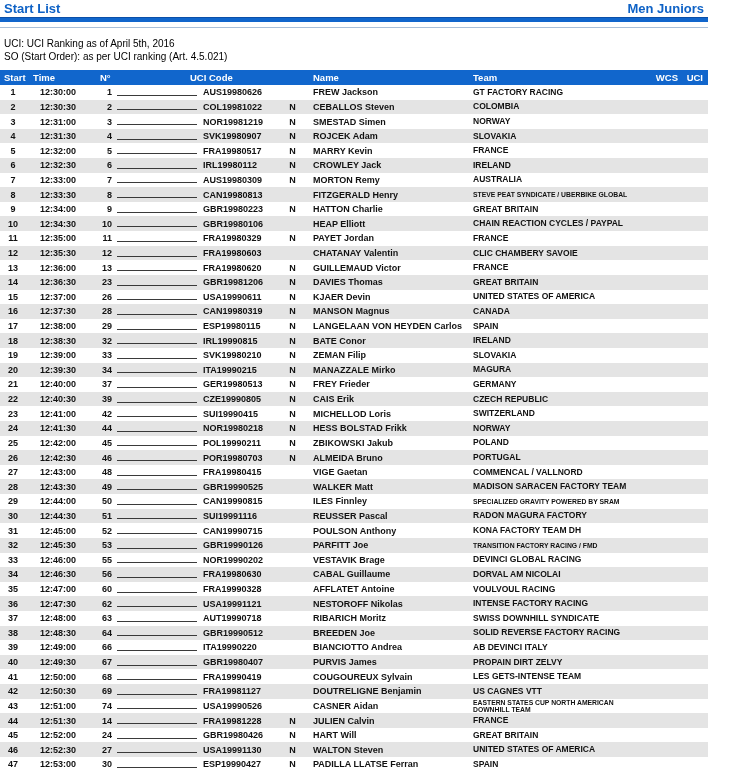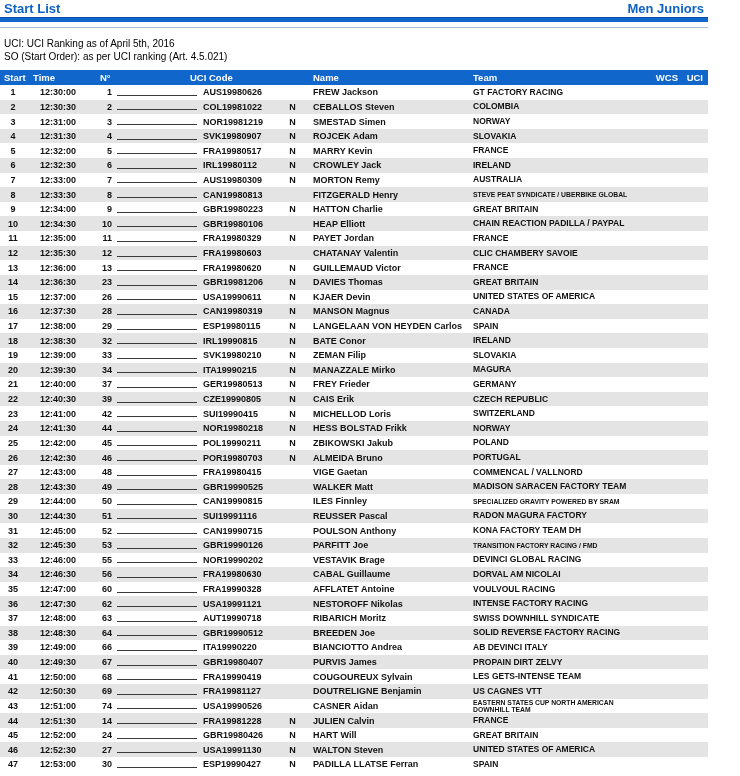--- a/index.html
+++ b/index.html
@@ -180,21 +180,21 @@
         <div class="c-uci">577</div>
       </div>
       <div class="row stripe">
         <div class="c-start">10</div>
         <div class="c-time">12:34:30</div>
         <div class="c-bib">10</div>
         <div class="c-sig"><span class="line"></span></div>
         <div class="c-code">GBR19980106</div>
         <div class="c-n"></div>
         <div class="c-name">HEAP Elliott</div>
-        <div class="c-team">CHAIN REACTION PADILLA / PAYPAL</div>
+        <div class="c-team">CHAIN REACTION CYCLES / PAYPAL</div>
         <div class="c-wcs"></div>
         <div class="c-uci">622</div>
       </div>
       <div class="row">
         <div class="c-start">11</div>
         <div class="c-time">12:35:00</div>
         <div class="c-bib">11</div>
         <div class="c-sig"><span class="line"></span></div>
         <div class="c-code">FRA19980329</div>
         <div class="c-n">N</div>

